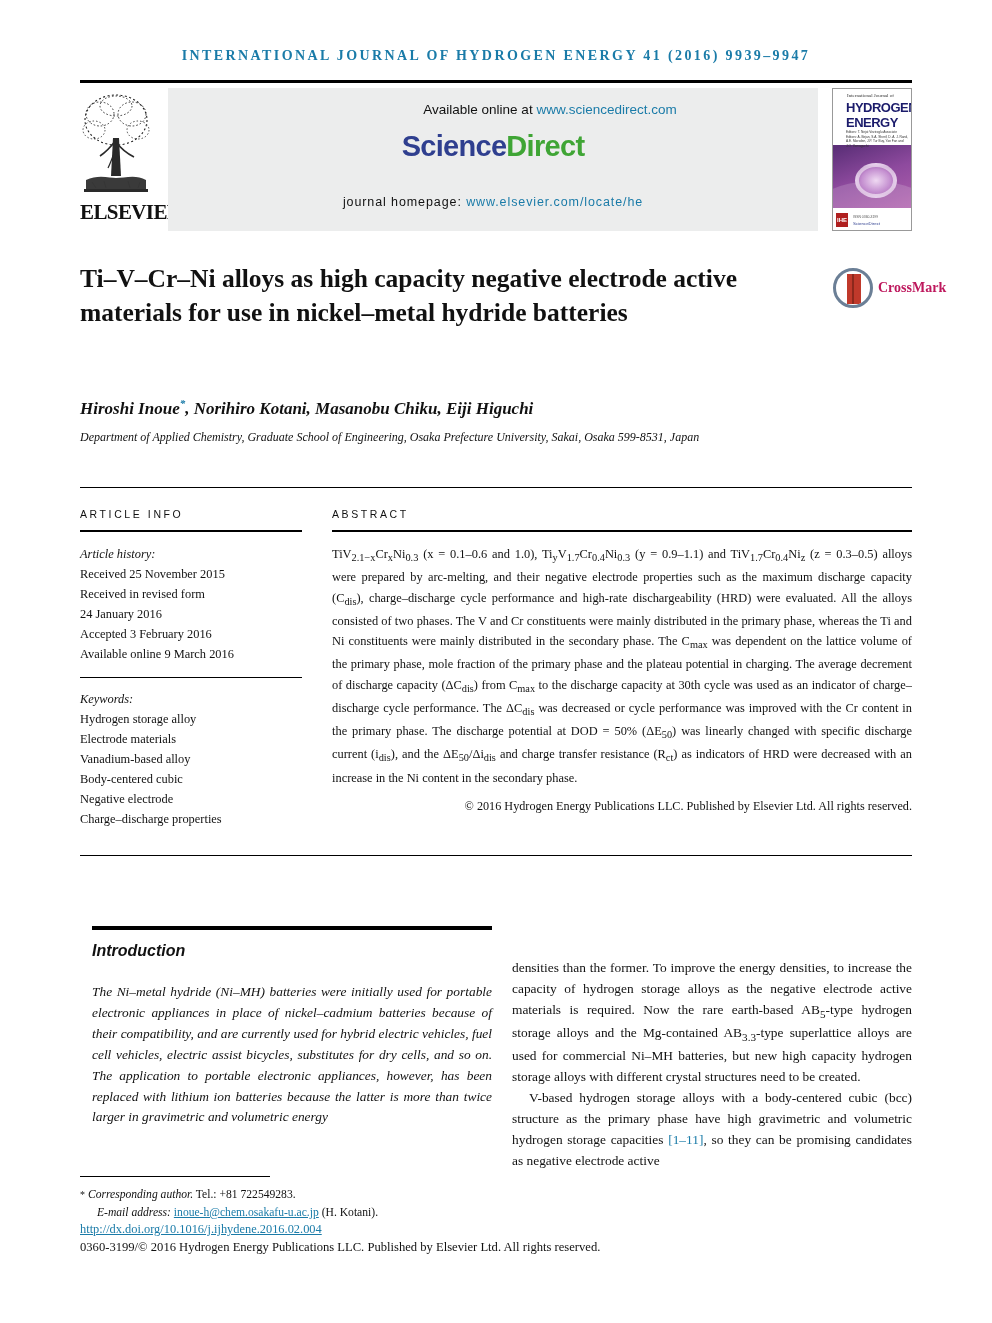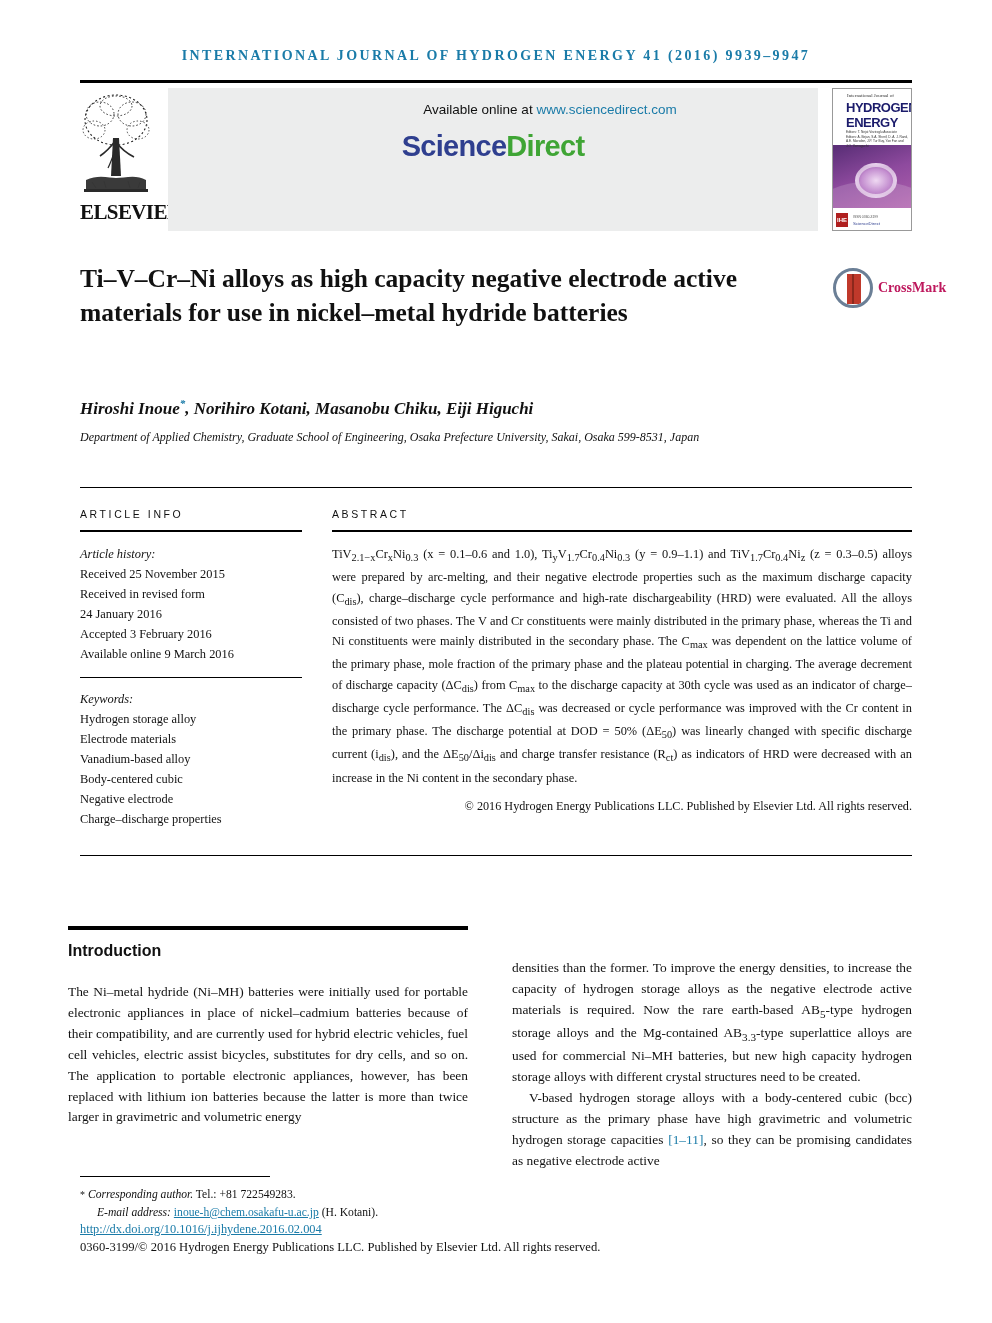--- a/index.html
+++ b/index.html
@@ -362,22 +362,23 @@
   .rule-thin-2 {
     position: absolute;
     left: 80px; top: 855px;
     width: 832px; height: 1px;
     background: #000;
   }
 
   
   .body-left {
     position: absolute;
-    left: 68px; top: 926px;
+    left: 92px; top: 926px;
     width: 400px;
+    font-style: italic;
   }
   .body-right {
     position: absolute;
     left: 512px; top: 926px;
     width: 400px;
     margin-top: 32px;
   }
   .heavy-rule {
     width: 100%;
     height: 4px;
@@ -471,20 +472,23 @@
       <div class="elsevier-word">ELSEVIER</div>
     </div>
 
     <div class="sd-box">
       <div class="sd-avail">
         <span>Available online at </span><a href="#">www.sciencedirect.com</a>
       </div>
       <div class="sd-logo">
         <span class="sd-sci">Science</span><span class="sd-dir">Direct</span>
       </div>
+      <div class="sd-home">
+        <span>journal homepage: </span><a href="#">www.elsevier.com/locate/he</a>
+      </div>
     </div>
 
     <div class="cover">
       <div class="cover-arc"></div>
       <div class="cover-ring"></div>
       <div class="cover-top">
         <div class="cover-ij">International Journal of</div>
         <div class="cover-h">HYDROGEN</div>
         <div class="cover-e">ENERGY</div>
         <div class="cover-names">Editors: T. Nejat Veziroglu

